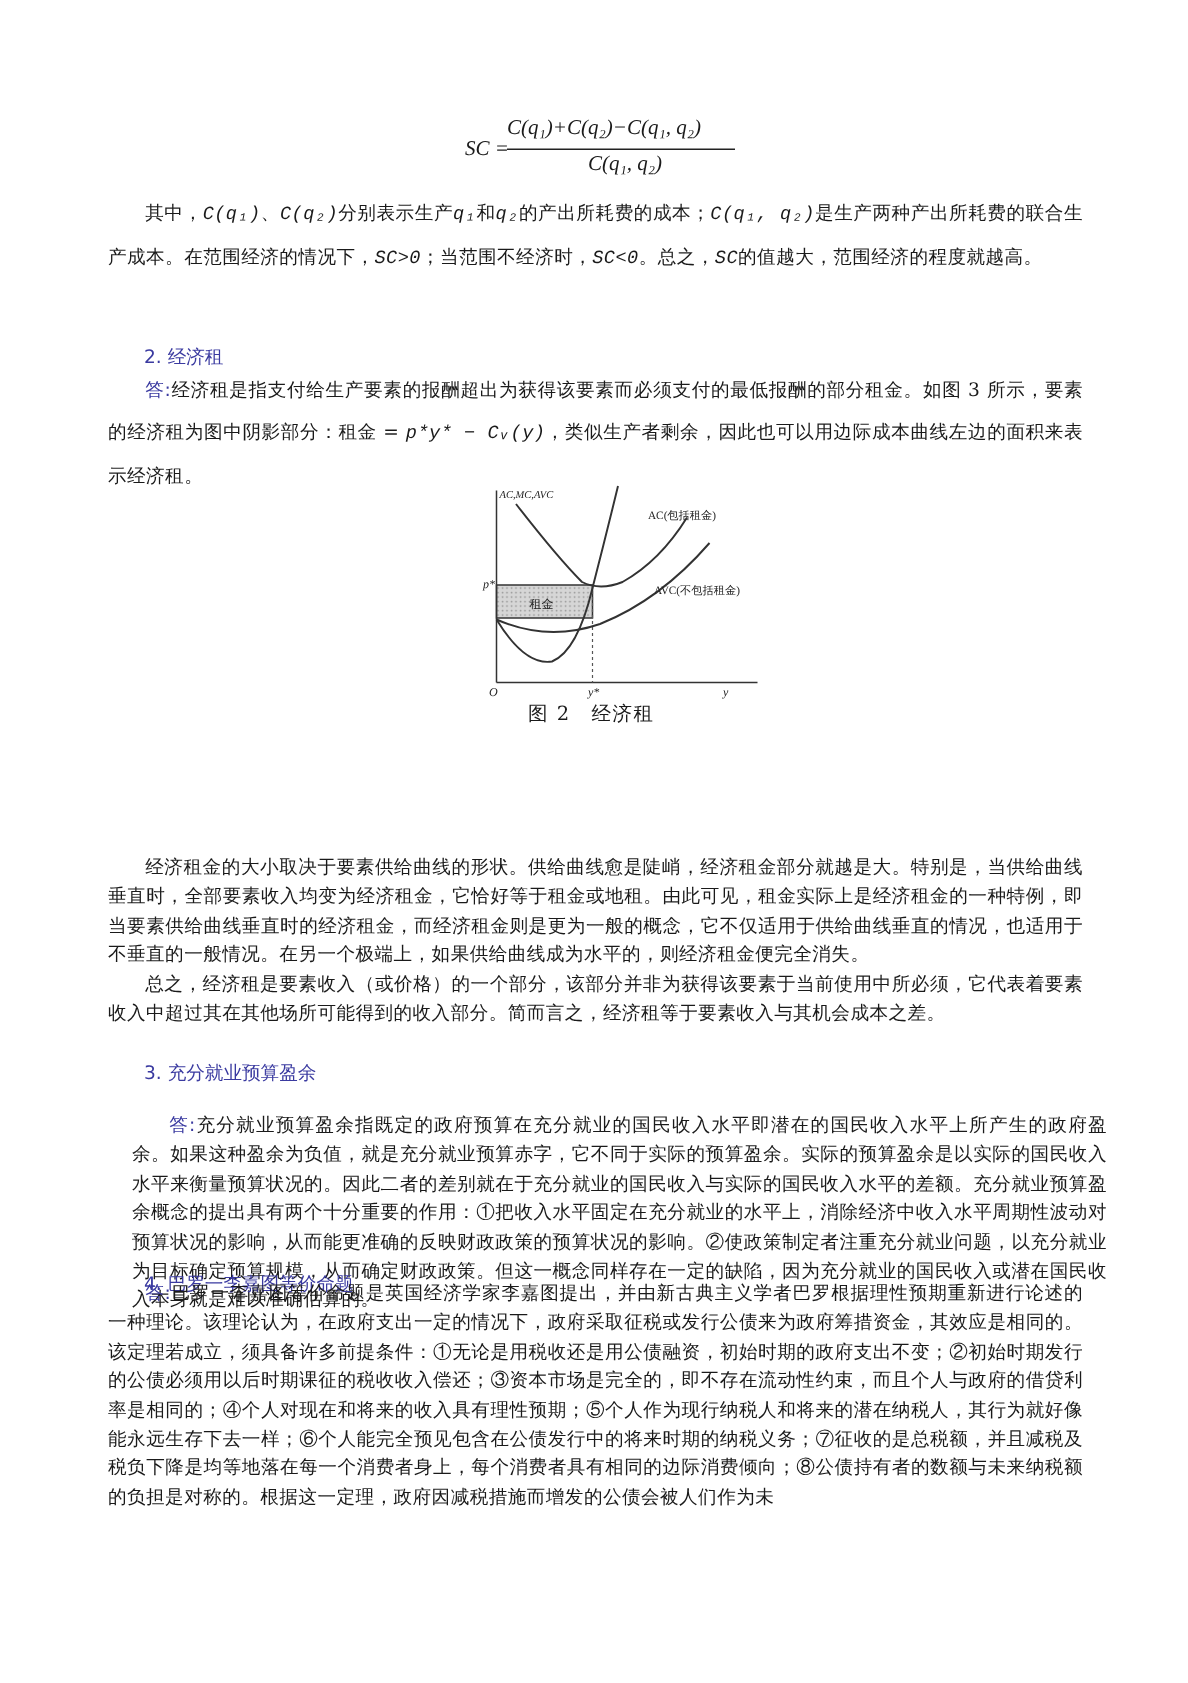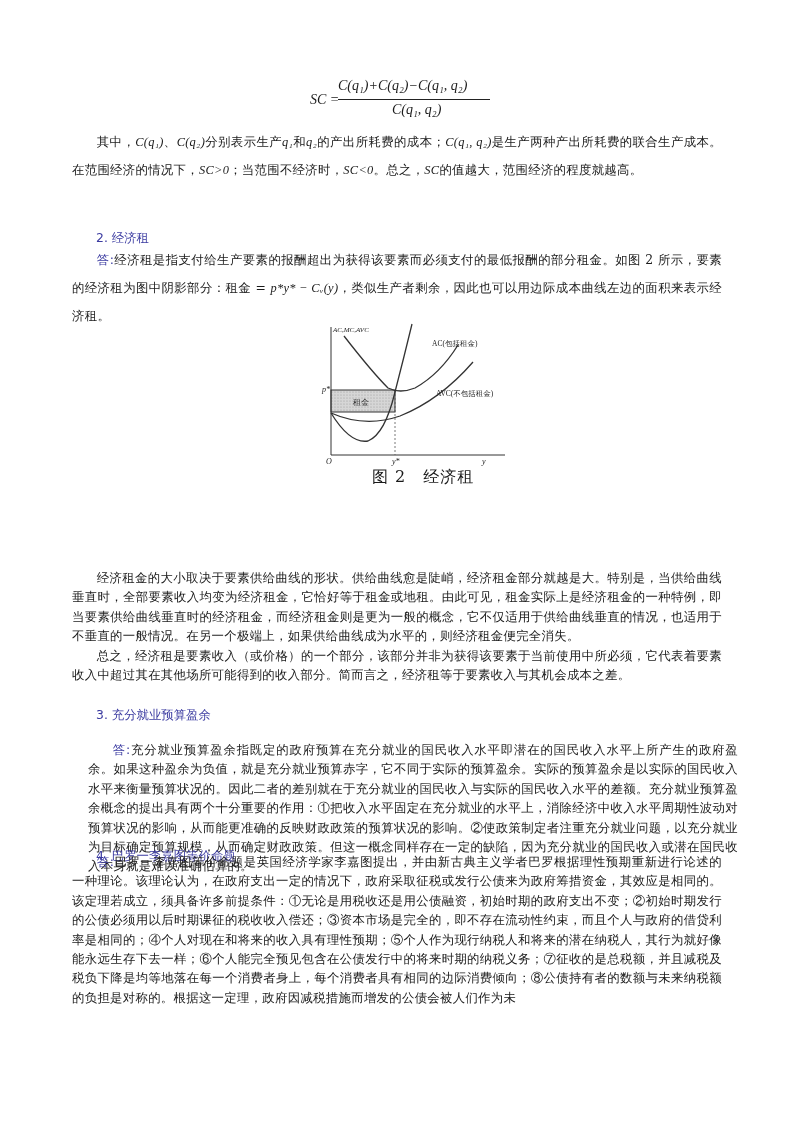--- a/index.html
+++ b/index.html
@@ -12,43 +12,43 @@
   .formula .num { position: absolute; left: 28px; top: 0; white-space: nowrap; }
   .formula .bar { position: absolute; left: 28px; top: 21px; width: 152px; height: 1px; background: #222; }
   .formula .den { position: absolute; left: 82px; top: 24px; white-space: nowrap; }
   .para { position: absolute; left: 72px; width: 650px; font-size: 12.4px; line-height: 22px;
           text-align: justify; letter-spacing: 0.3px; }
   .para.tight { line-height: 19.4px; }
   .indent { text-indent: 2em; }
   .heading { position: absolute; left: 96px; font-size: 12.4px; color: #3a3aa0;
              font-family: "DejaVu Sans", "Liberation Sans", sans-serif; }
   .ans { color: #3a3aa0; font-family: "DejaVu Sans", "Liberation Sans", sans-serif; }
-  .it { font-family: Liberation Serif, serif; font-style: italic; }
+  .it { font-family: Liberation Mono, monospace; font-style: italic; }
   .figure { position: absolute; left: 310px; top: 322px; width: 200px; height: 145px; }
-  .fig-caption { position: absolute; left: 372px; top: 467px; font-size: 16px; letter-spacing: 1px; }
+  .fig-caption { position: absolute; left: 352px; top: 467px; font-size: 13px; letter-spacing: 1px; }
 </style>
 </head>
 <body>
 
 <div class="page">
 
   <div class="formula">
     <span class="lhs">SC =</span>
     <span class="num">C(q₁)+C(q₂)−C(q₁, q₂)</span>
     <span class="bar"></span>
     <span class="den">C(q₁, q₂)</span>
   </div>
 
   <p class="para indent" style="top:128px; margin:0; line-height:28px;">
     <span>其中，</span><span class="it">C(q₁)</span><span>、</span><span class="it">C(q₂)</span><span>分别表示生产</span><span class="it">q₁</span><span>和</span><span class="it">q₂</span><span>的产出所耗费的成本；</span><span class="it">C(q₁, q₂)</span><span>是生产两种产出所耗费的联合生产成本。在范围经济的情况下，</span><span class="it">SC&gt;0</span><span>；当范围不经济时，</span><span class="it">SC&lt;0</span><span>。总之，</span><span class="it">SC</span><span>的值越大，范围经济的程度就越高。</span>
   </p>
 
   <div class="heading" style="top:230px;text-align:right;">2. 经济租</div>
   <p class="para indent" style="top:246px; margin:0; line-height:28px;">
-    <span class="ans">答:</span><span>经济租是指支付给生产要素的报酬超出为获得该要素而必须支付的最低报酬的部分租金。如图 2 所示，要素的经济租为图中阴影部分：租金 = </span><span class="it">p*y* − Cᵥ(y)</span><span>，类似生产者剩余，因此也可以用边际成本曲线左边的面积来表示经济租。</span>
+    <span class="ans">答:</span><span>经济租是指支付给生产要素的报酬超出为获得该要素而必须支付的最低报酬的部分租金。如图 3 所示，要素的经济租为图中阴影部分：租金 = </span><span class="it">p*y* − Cᵥ(y)</span><span>，类似生产者剩余，因此也可以用边际成本曲线左边的面积来表示经济租。</span>
   </p>
 
   <svg class="figure" viewBox="0 0 200 145">
     <defs>
       <pattern id="dots" width="3" height="3" patternUnits="userSpaceOnUse">
         <rect width="3" height="3" fill="#d6d6d6"></rect>
         <circle cx="1" cy="1" r="0.6" fill="#9a9a9a"></circle>
       </pattern>
     </defs>
     <rect x="21" y="68" width="64" height="22" fill="url(#dots)" stroke="#333" stroke-width="1"></rect>

